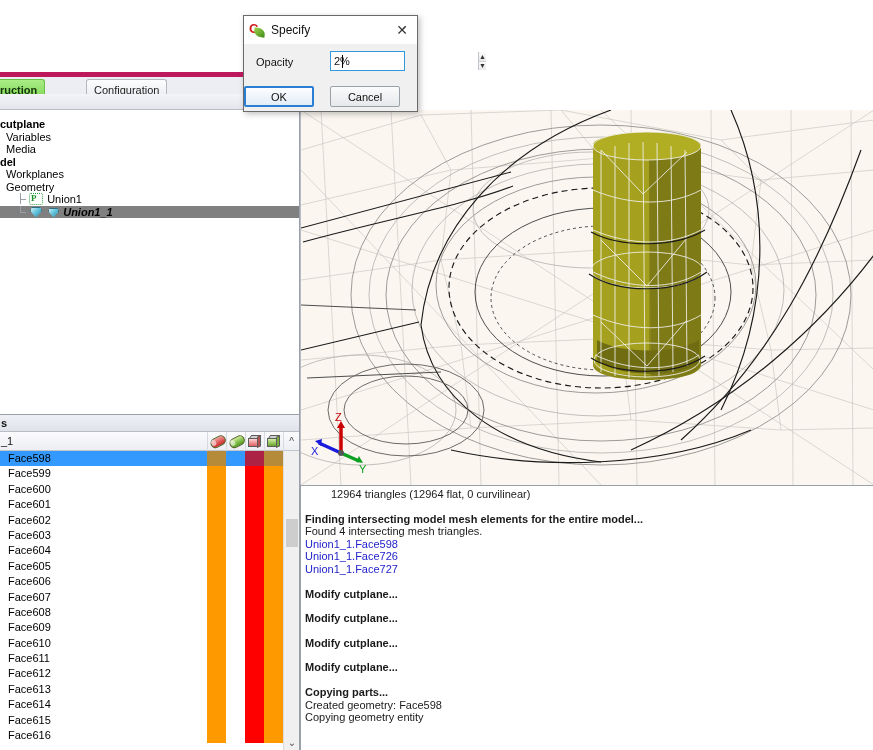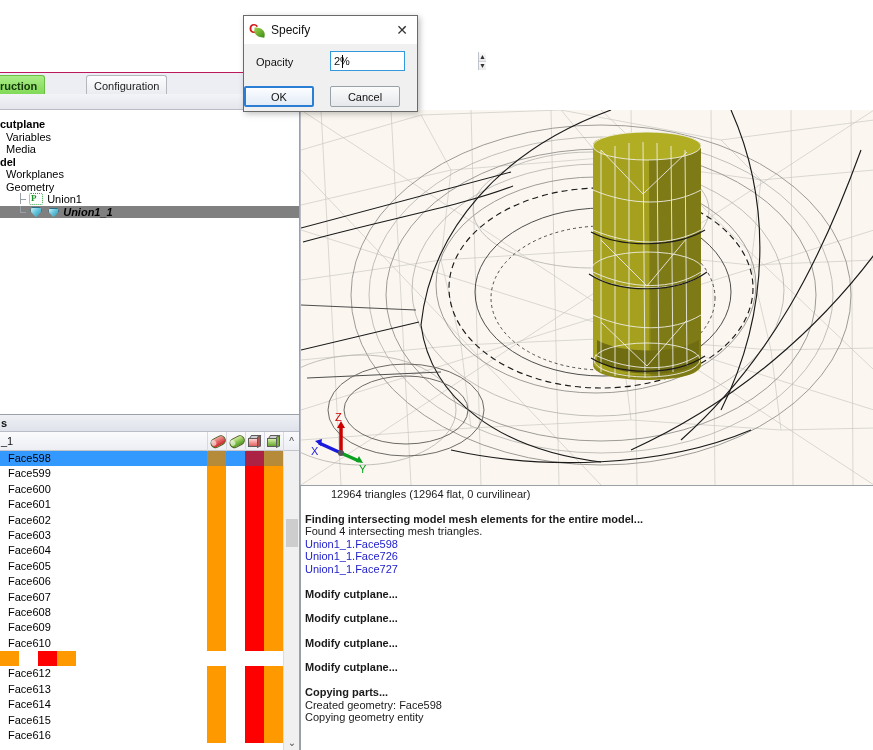--- a/index.html
+++ b/index.html
@@ -16,21 +16,21 @@
   
   .top-blank {
     position: absolute; left: 0; top: 0; width: 300px; height: 72px;
     background: #ffffff;
   }
 
   
   .tabstrip {
     position: absolute; left: 0; top: 72px; width: 300px; height: 22px;
     background: #eceef4;
-    border-top: 1px solid #be185d;
+    border-top: 5px solid #be185d;
   }
   .tab {
     position: absolute; top: 2px; height: 20px;
     border: 1px solid #b4b7be;
     border-bottom: none;
     border-radius: 3px 3px 0 0;
     display: flex; align-items: center; justify-content: center;
     padding: 0 7px;
     font-size: 11px; color: #1a1a1a;
     white-space: nowrap;
@@ -622,20 +622,21 @@
         </div>
         <div class="face-row">
           <span class="fname">Face610</span>
           <span class="cell orange"></span>
           <span class="cell none"></span>
           <span class="cell red"></span>
           <span class="cell orange"></span>
           <span class="cell spacer"></span>
         </div>
         <div class="face-row">
+          <span class="fname">Face611</span>
           <span class="cell orange"></span>
           <span class="cell none"></span>
           <span class="cell red"></span>
           <span class="cell orange"></span>
           <span class="cell spacer"></span>
         </div>
         <div class="face-row">
           <span class="fname">Face612</span>
           <span class="cell orange"></span>
           <span class="cell none"></span>

